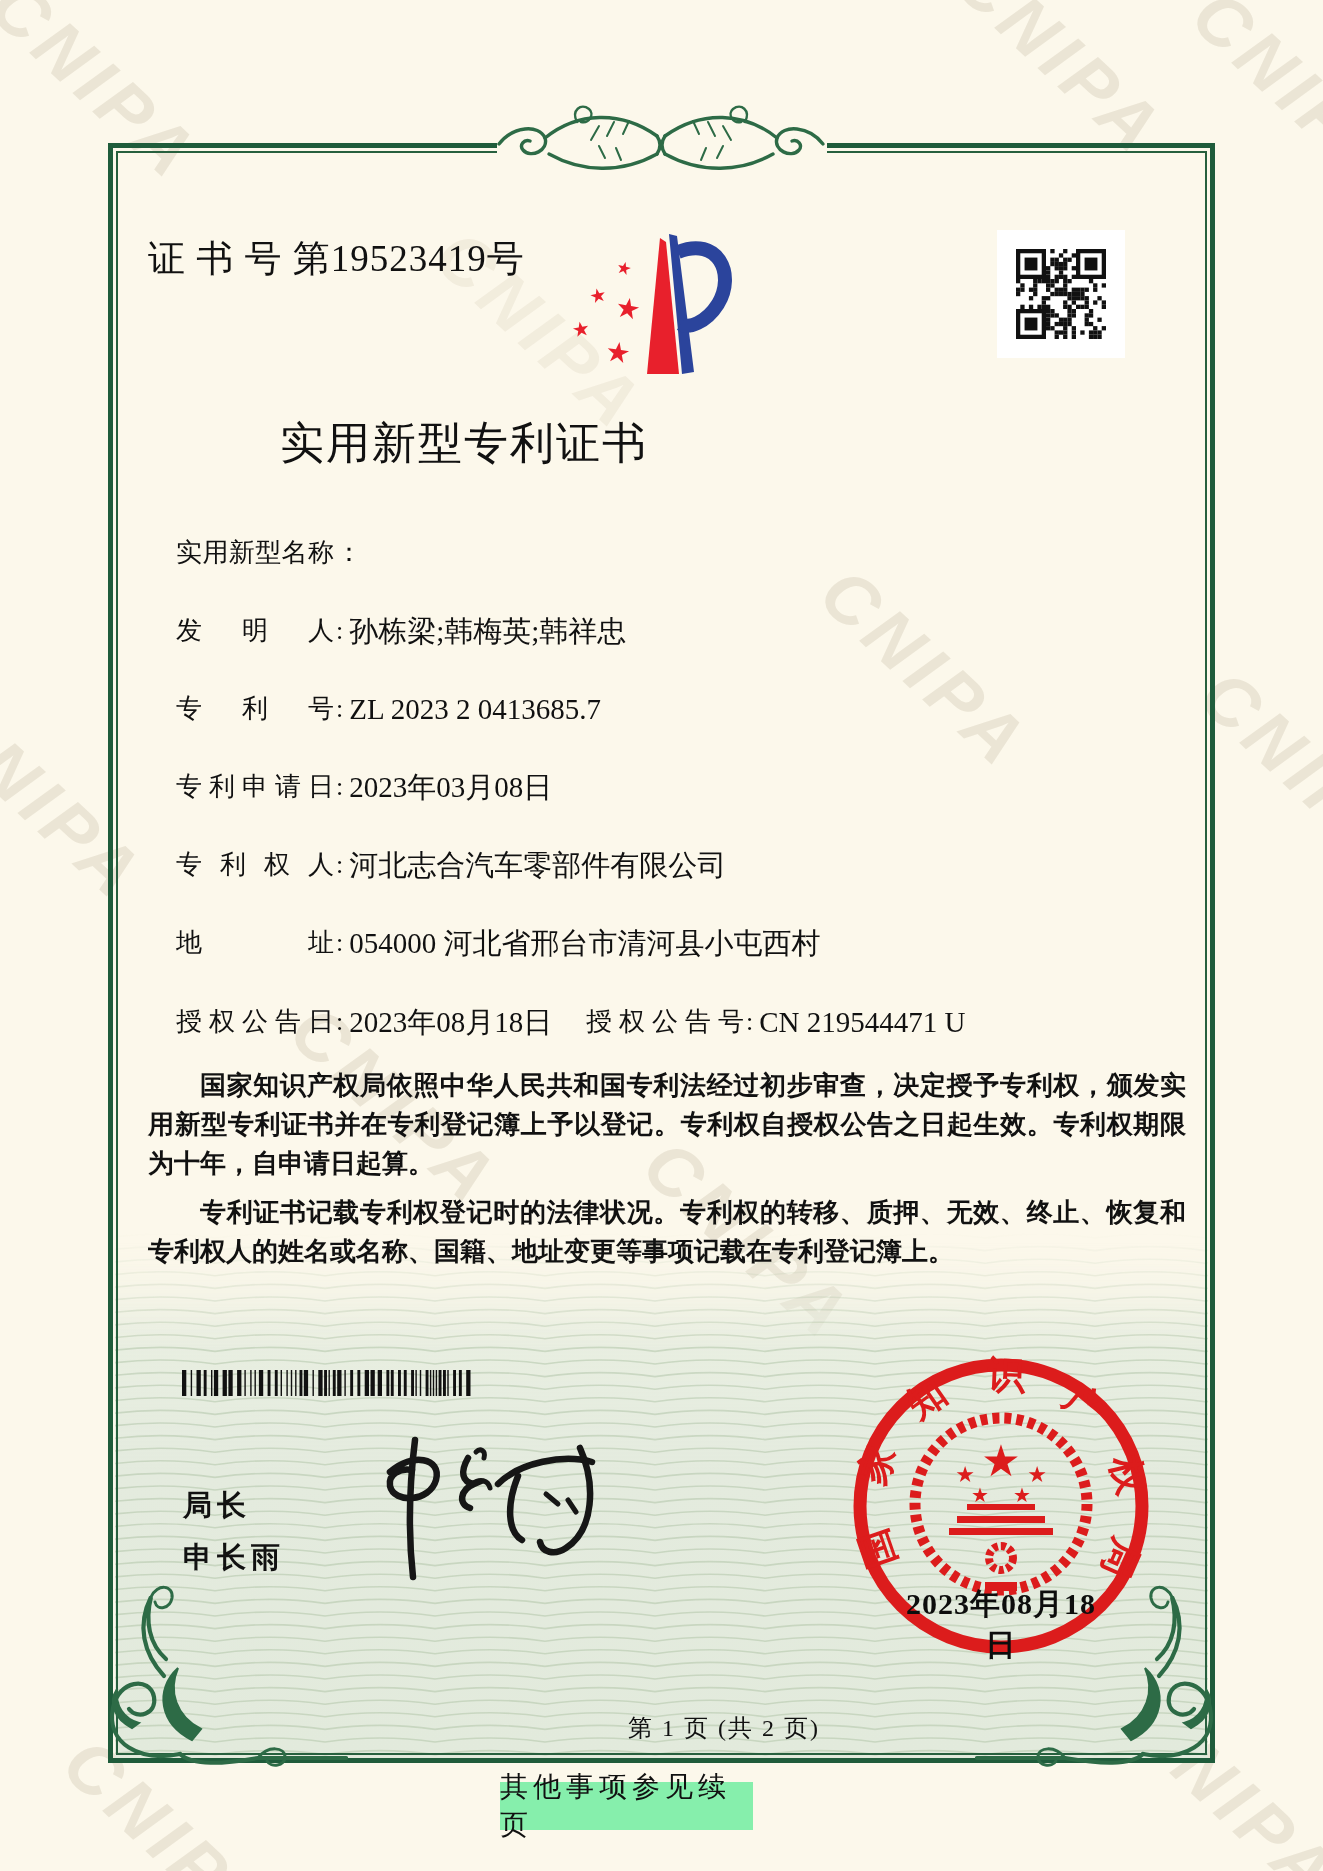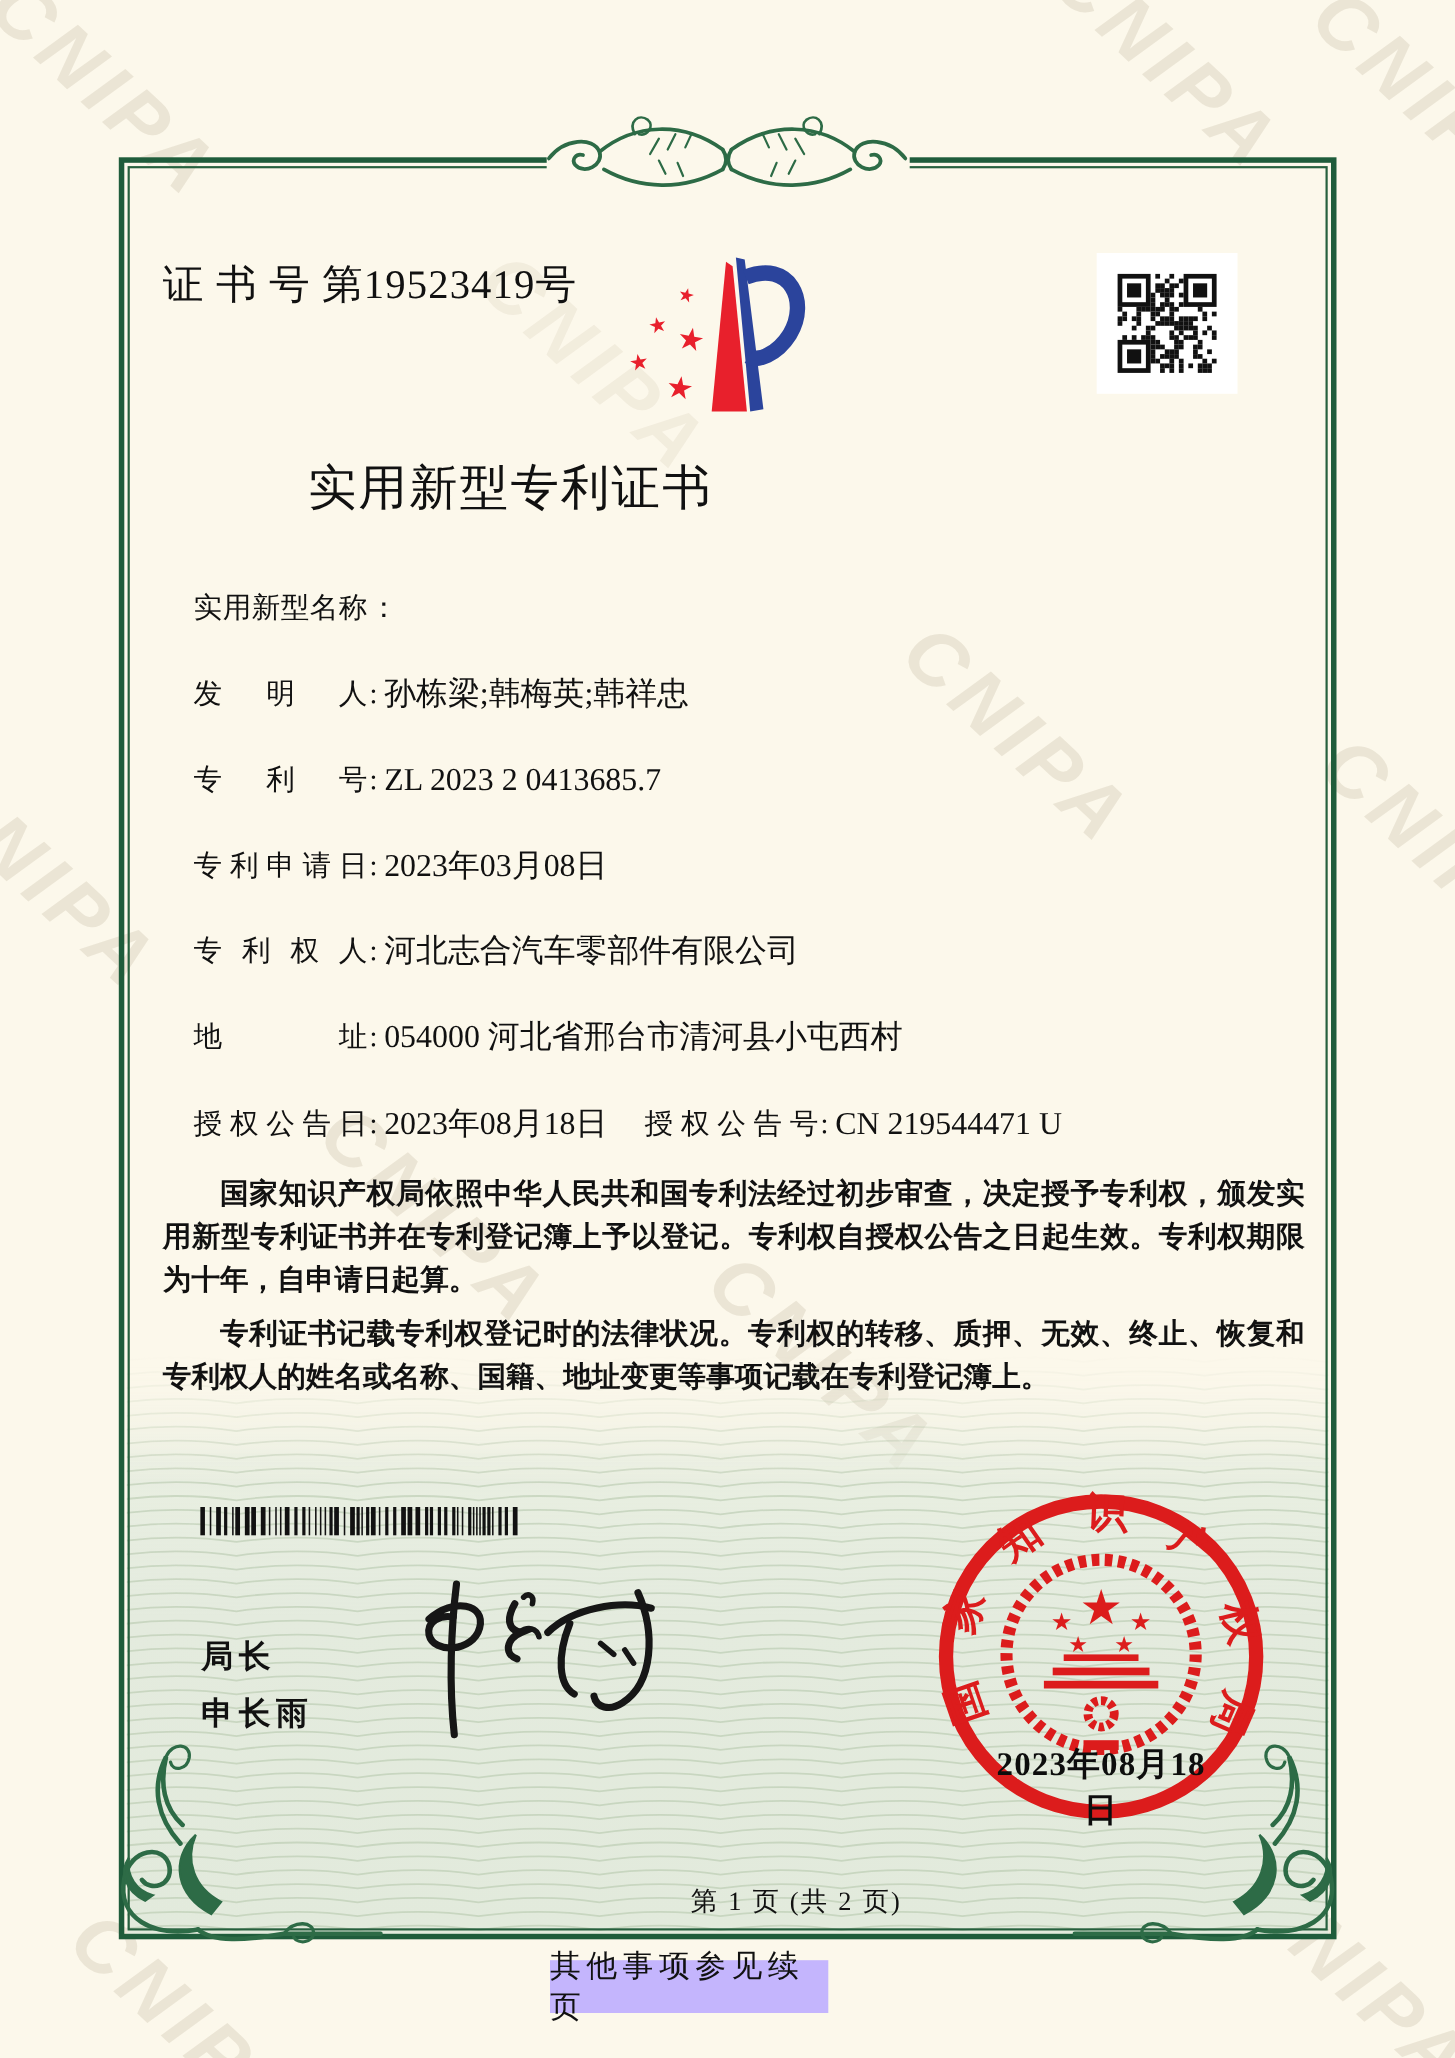--- a/index.html
+++ b/index.html
@@ -64,21 +64,21 @@
   .seal-date{
     left:896px;top:1584px;width:210px;z-index:8;text-align:center;
     font-size:30px;font-weight:bold;letter-spacing:1px;color:#0d0d0d;
   }
   .pagefoot{
     left:420px;top:1712px;width:400px;text-align:right;z-index:5;
     font-size:24px;letter-spacing:2px;
   }
   .contnote{
     left:500px;top:1782px;width:253px;height:48px;z-index:5;
-    background:#c4b5fd;display:flex;align-items:center;justify-content:center;
+    background:#86efac;display:flex;align-items:center;justify-content:center;
     font-size:28px;letter-spacing:5px;
   }
   .ornament{left:479px;top:96px;z-index:5;}
   .orn-mask{left:497px;top:138px;width:330px;height:17px;background:#fcf8eb;z-index:5;}
   .flourish{z-index:6;}
   .qrbox{left:997px;top:230px;width:128px;height:128px;background:#fff;z-index:5;}
   .logo{left:560px;top:232px;z-index:5;}
 </style>
 </head>
 <body>

